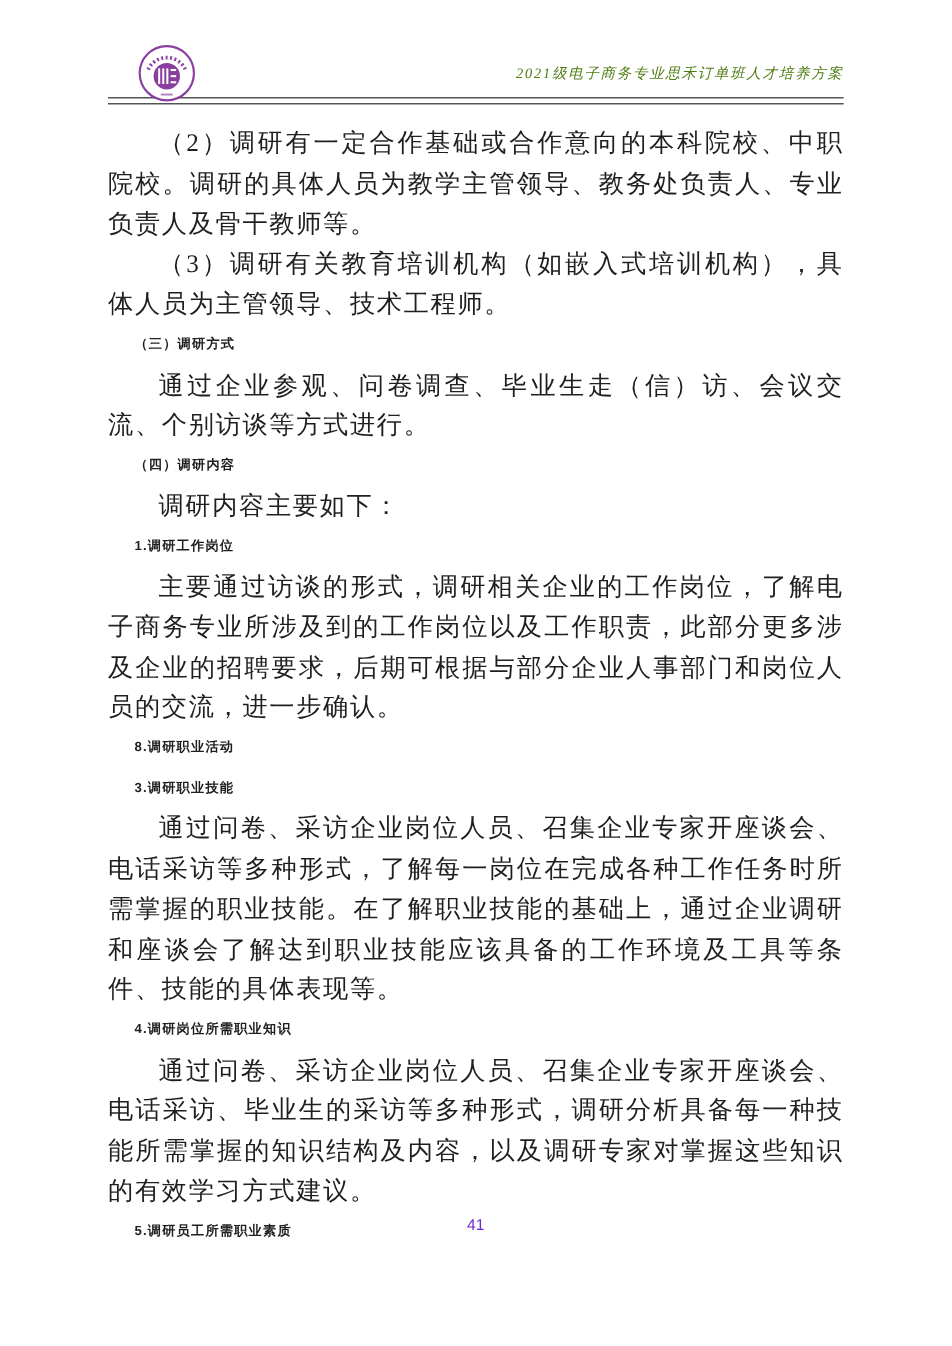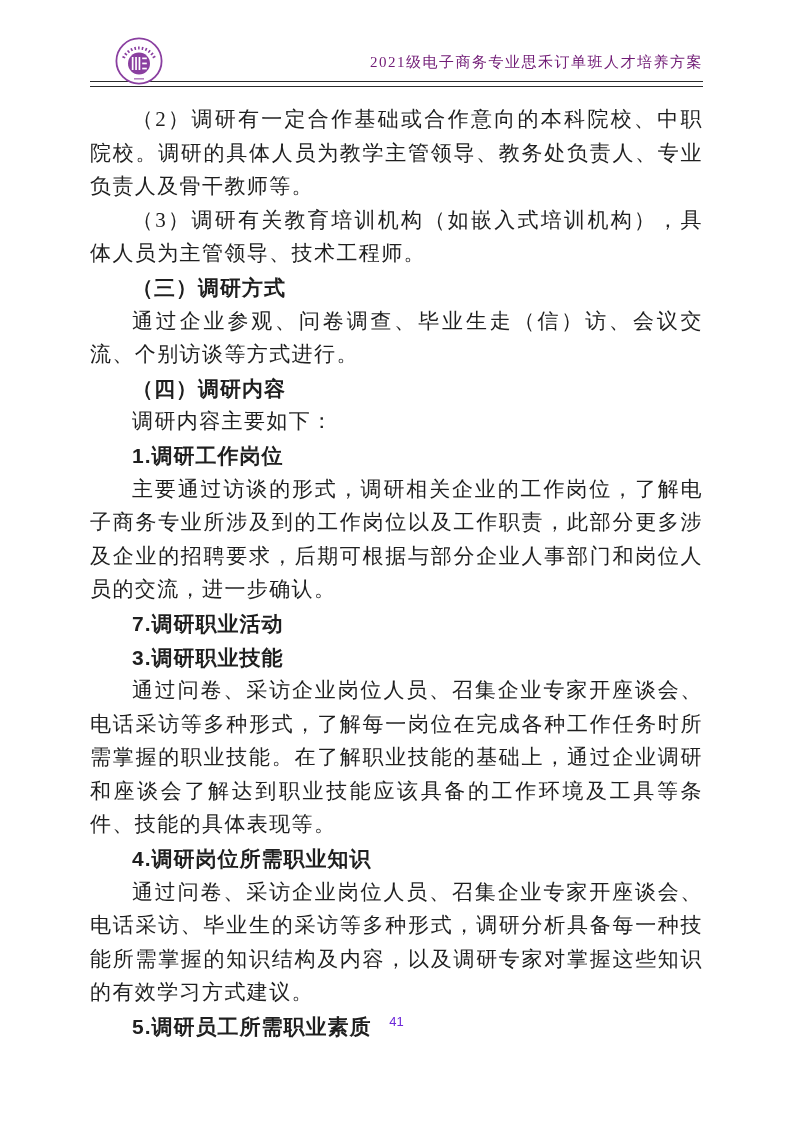--- a/index.html
+++ b/index.html
@@ -15,23 +15,24 @@
   
   .header {
     position:absolute; top:37px; left:90px; right:90px; height:50px;
   }
   .logo {
     position:absolute; left:25px; top:0;
     width:48px; height:48px; z-index:2;
   }
   .header-title {
     position:absolute; right:0; top:16px;
-    font-size:15px;
+    font-style:italic;
+    font-size:12px;
     letter-spacing:1.5px;
-    color:#701a75;
+    color:#4d7c0f;
     white-space:nowrap;
   }
   .header-rule {
     position:absolute; left:0; right:0; top:44px;
     height:6px;
     border-top:1.8px solid #2b2b2b;
     border-bottom:1.8px solid #2b2b2b;
     z-index:1;
   }
   
@@ -42,21 +43,21 @@
     font-size:21px;
     line-height:33.6px;
     text-align:justify;
     text-indent:2em;
     letter-spacing:1.4px;
   }
   .heading {
     font-weight:bold;
     text-align:left;
     font-family:"Liberation Sans","DejaVu Sans",sans-serif;
-    font-size:21px;
+    font-size:11px;
     letter-spacing:1px;
   }
   
   .footer {
     position:absolute; top:1012px; left:0; right:0;
     text-align:center;
   }
   .page-number {
     font-family:"Liberation Sans","DejaVu Sans",sans-serif;
     font-size:13px;
@@ -89,21 +90,21 @@
 
   <div class="doc-body">
     <p class="para">（2）调研有一定合作基础或合作意向的本科院校、中职院校。调研的具体人员为教学主管领导、教务处负责人、专业负责人及骨干教师等。</p>
     <p class="para">（3）调研有关教育培训机构（如嵌入式培训机构），具体人员为主管领导、技术工程师。</p>
     <h3 class="heading">（三）调研方式</h3>
     <p class="para">通过企业参观、问卷调查、毕业生走（信）访、会议交流、个别访谈等方式进行。</p>
     <h3 class="heading">（四）调研内容</h3>
     <p class="para">调研内容主要如下：</p>
     <h3 class="heading">1.调研工作岗位</h3>
     <p class="para">主要通过访谈的形式，调研相关企业的工作岗位，了解电子商务专业所涉及到的工作岗位以及工作职责，此部分更多涉及企业的招聘要求，后期可根据与部分企业人事部门和岗位人员的交流，进一步确认。</p>
-    <h3 class="heading">7.调研职业活动</h3>
+    <h3 class="heading">8.调研职业活动</h3>
     <h3 class="heading">3.调研职业技能</h3>
     <p class="para">通过问卷、采访企业岗位人员、召集企业专家开座谈会、电话采访等多种形式，了解每一岗位在完成各种工作任务时所需掌握的职业技能。在了解职业技能的基础上，通过企业调研和座谈会了解达到职业技能应该具备的工作环境及工具等条件、技能的具体表现等。</p>
     <h3 class="heading">4.调研岗位所需职业知识</h3>
     <p class="para">通过问卷、采访企业岗位人员、召集企业专家开座谈会、电话采访、毕业生的采访等多种形式，调研分析具备每一种技能所需掌握的知识结构及内容，以及调研专家对掌握这些知识的有效学习方式建议。</p>
     <h3 class="heading">5.调研员工所需职业素质</h3>
   </div>
 
   <div class="footer">
     <span class="page-number">41</span>
   </div>

